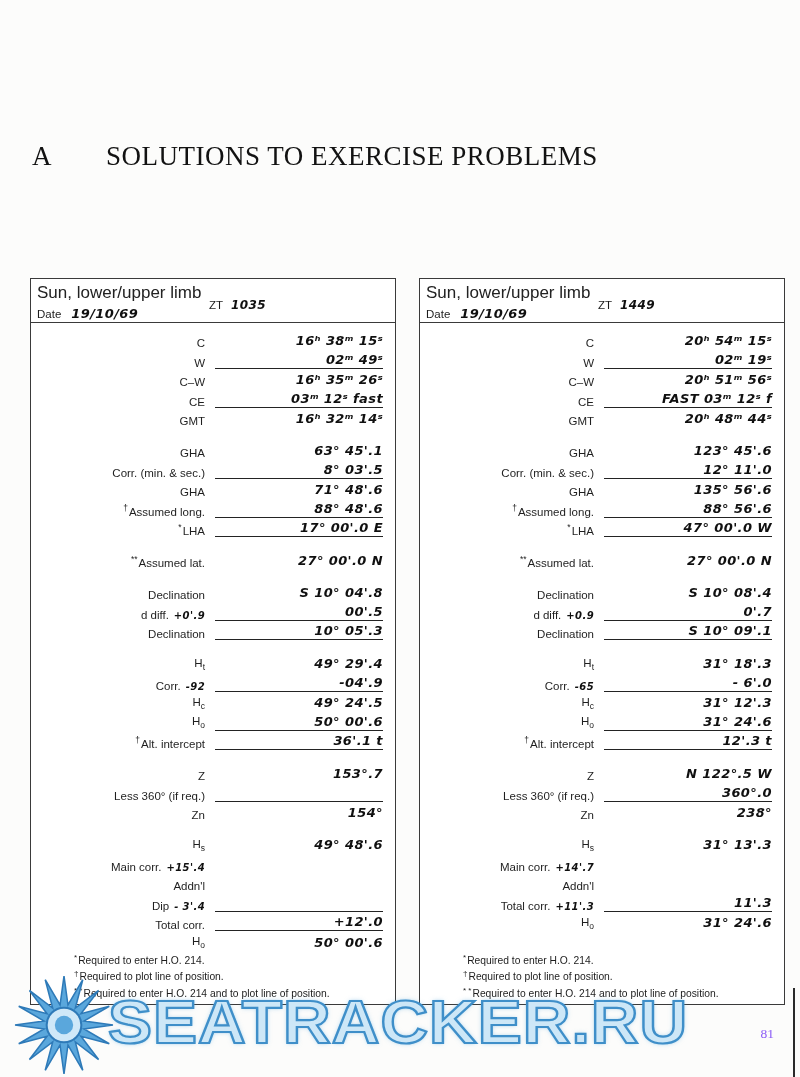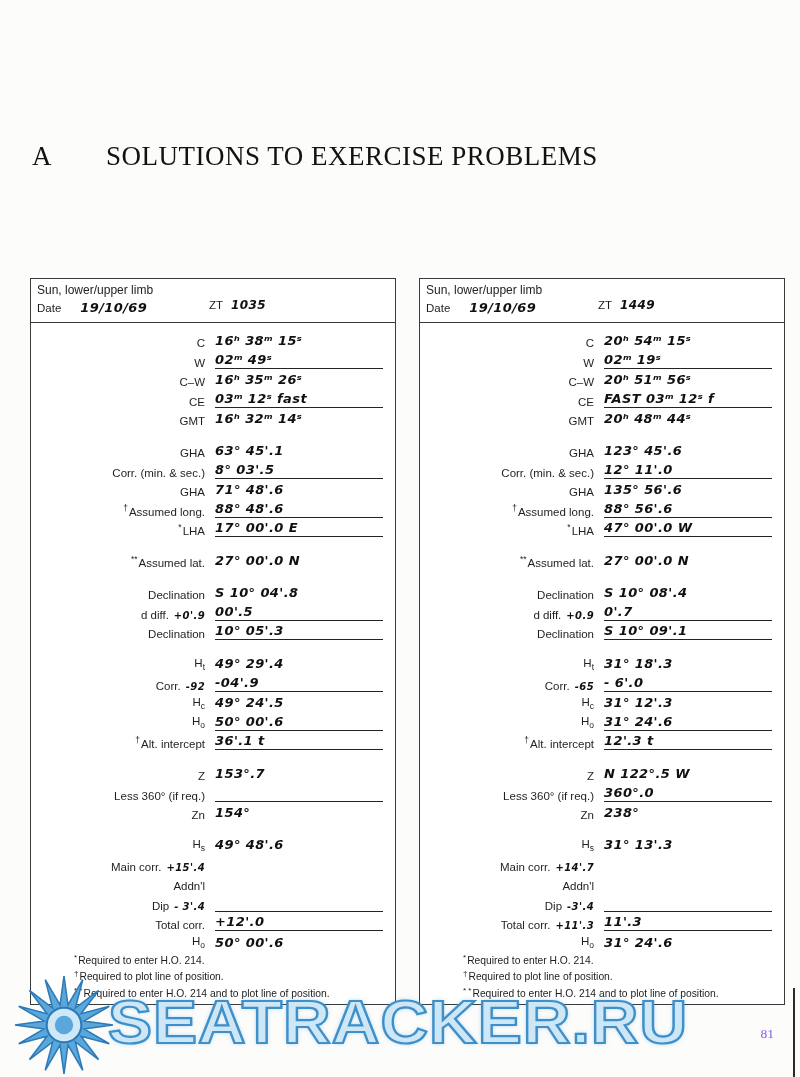--- a/index.html
+++ b/index.html
@@ -12,37 +12,37 @@
   .title-row { position:absolute; top:141px; left:32px; display:flex; align-items:baseline;
     font-family:"Liberation Serif", serif; font-size:27px; color:#121212; letter-spacing:.5px; }
   .section-letter { width:74px; }
   
   .form-box { position:absolute; top:278px; width:366px; height:727px;
     border:1.4px solid #3a3a3a; background:#fff; }
   .form-box.left  { left:30px; }
   .form-box.right { left:419px; }
   .form-header { position:relative; height:44px; padding:4px 8px 0 6px;
     border-bottom:1.4px solid #3a3a3a; }
-  .type-label { font-size:12px; color:#222; }
-  .date-line { font-size:11.5px; margin-top:3px; display:flex; align-items:baseline; gap:19px; }
+  .type-label { font-size:17px; color:#222; }
+  .date-line { font-size:11.5px; margin-top:3px; display:flex; align-items:baseline; gap:10px; }
   .zt-group { position:absolute; left:178px; top:19px; display:flex; align-items:baseline; gap:8px; font-size:11.5px; }
   
   .hw { font-family:"DejaVu Sans", cursive; font-style:italic; font-weight:700;
     font-size:13px; color:#101010; letter-spacing:.4px; white-space:nowrap; }
   .hw.big { font-size:12px;font-style:italic; }
   .hw.ann { margin-left:5px; font-size:10px; }
   
   .rows { padding:9px 12px 0 6px; }
   .row { display:flex; align-items:flex-end; height:17px; margin-bottom:2.5px; }
   .row.gap { margin-top:15px; }
   .lbl { width:178px; text-align:right; font-size:11.5px; color:#1f1f1f;
     padding-right:10px; white-space:nowrap; }
   .lbl sup { font-size:8.5px; margin-right:1px; }
   .lbl sub { font-size:8.5px; }
-  .val { flex:1; text-align:left; min-height:16px; }
+  .val { flex:1; text-align:right; min-height:16px; }
   .val.ul { border-bottom:1.6px solid #232323; }
   
   .notes { position:absolute; left:6px; right:5px; bottom:5px; font-size:10.3px; color:#1d1d1d; }
   .note { margin-top:3px; white-space:nowrap;margin-left:37px; }
   .note sup { font-size:8px; margin-right:1px; }
   
   .watermark { position:absolute; left:0; top:982px; width:800px; height:86px;
     z-index:5; display:flex; align-items:center; pointer-events:none; }
   .wm-star { position:absolute; left:8px; top:-8px; width:112px; height:102px; }
   .wm-text { position:absolute; left:108px; top:2px; width:692px;
@@ -303,24 +303,20 @@
       </div>
       <div class="row">
         <div class="lbl"><span>Main corr.</span><span class="hw ann">+14'.7</span></div>
         <div class="val"><span class="hw"></span></div>
       </div>
       <div class="row">
         <div class="lbl"><span>Addn'l</span></div>
         <div class="val"><span class="hw"></span></div>
       </div>
       <div class="row">
-        <div class="lbl"><span>Dip</span><span class="hw ann">-3'.4</span></div>
-        <div class="val ul"><span class="hw"></span></div>
-      </div>
-      <div class="row">
         <div class="lbl"><span>Total corr.</span><span class="hw ann">+11'.3</span></div>
         <div class="val ul"><span class="hw">11'.3</span></div>
       </div>
       <div class="row">
         <div class="lbl"><span>H</span><sub>o</sub></div>
         <div class="val"><span class="hw">31° 24'.6</span></div>
       </div>
     </div>
   <div class="notes">
       <div class="note"><sup>*</sup><span>Required to enter H.O. 214.</span></div>

